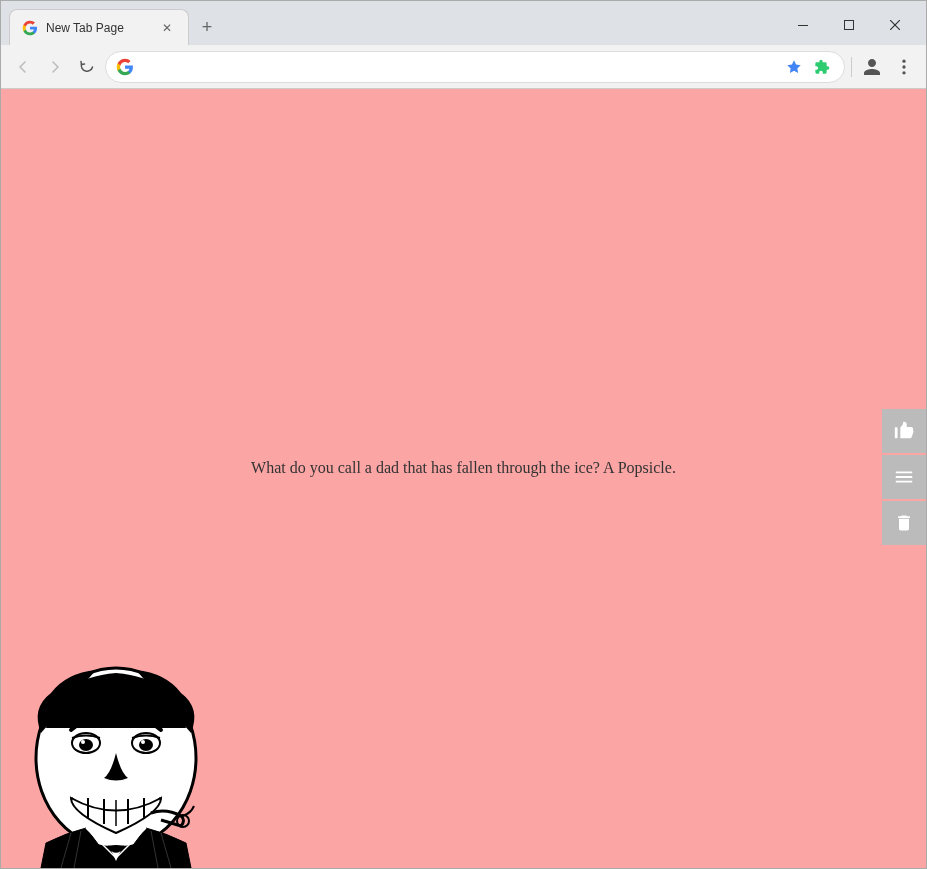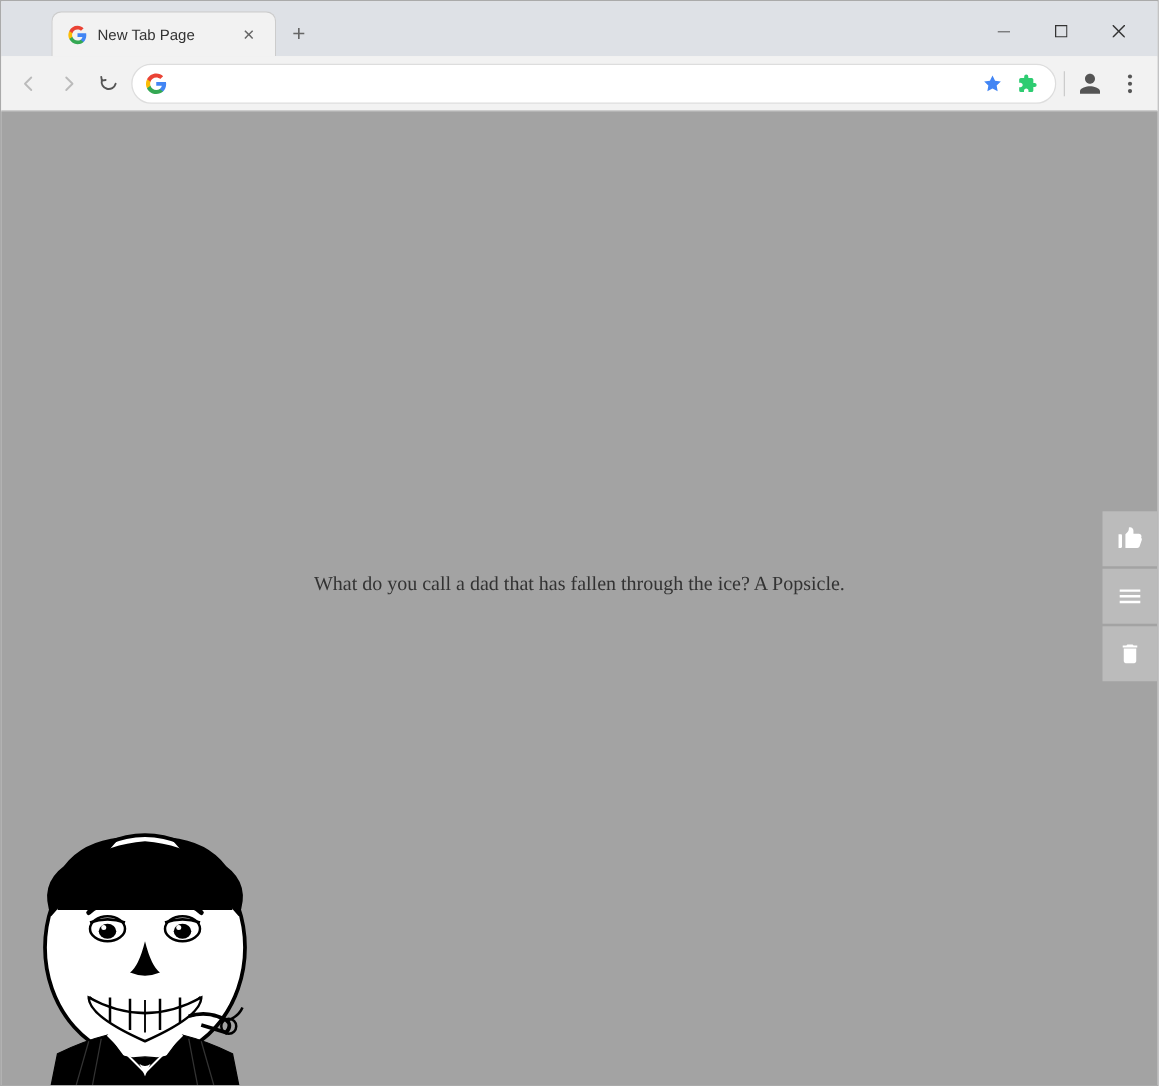--- a/index.html
+++ b/index.html
@@ -44,21 +44,20 @@
       min-width: 180px;
       max-width: 240px;
       display: flex;
       align-items: center;
       padding: 3px 12px;
       font-size: 12px;
       color: #333;
       position: relative;
       border: 1px solid #ccc;
       border-bottom: none;
-      margin-left: 32px;
     }
 
     .tab-favicon {
       width: 16px;
       height: 16px;
       margin-right: 8px;
       font-size: 13px;
       display: flex;
       align-items: center;
       justify-content: center;
@@ -222,21 +221,21 @@
     .divider-v {
       width: 1px;
       height: 20px;
       background: #ccc;
       margin: 0 2px;
     }
 
     
     .page-content {
       flex: 1;
-      background: #a3a3a3;
+      background: #fca5a5;
       position: relative;
       overflow: hidden;
       text-decoration: underline;
     }
 
     
     .joke-text {
       position: absolute;
       top: 370px;
       left: 50%;

